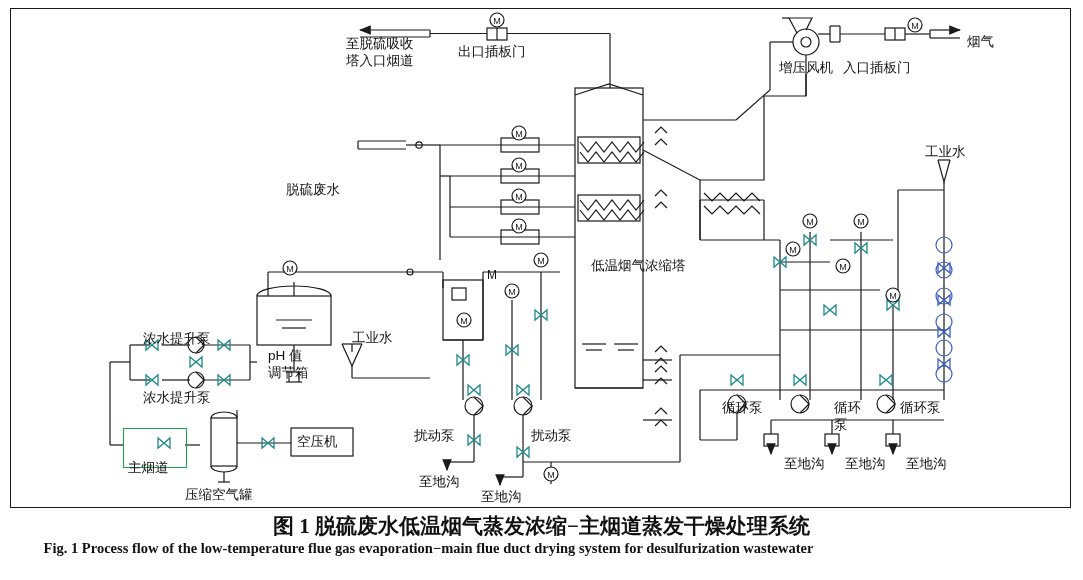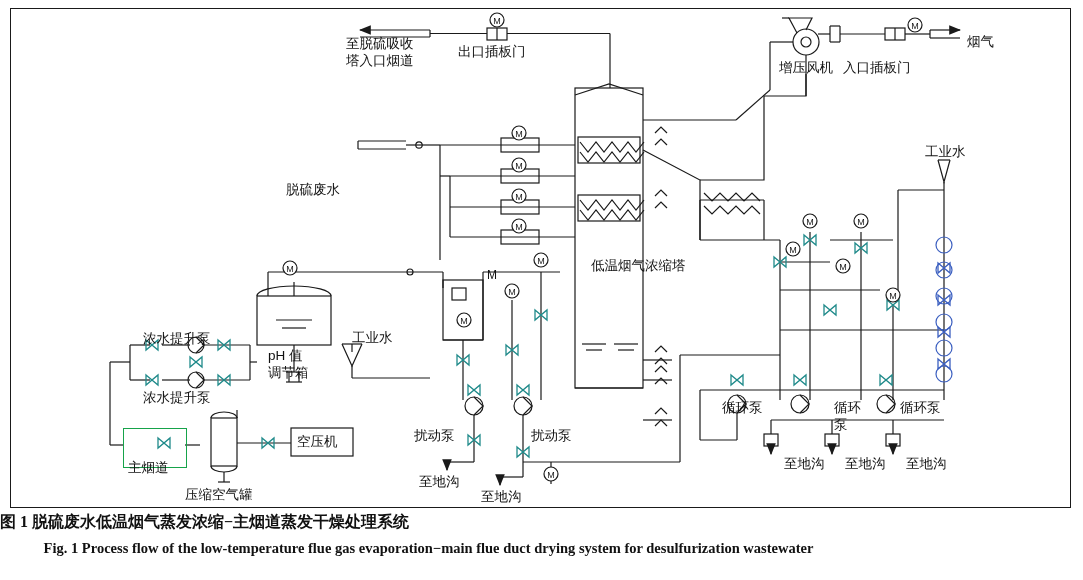--- a/index.html
+++ b/index.html
@@ -15,22 +15,22 @@
     position:absolute;left:10px;top:8px;width:1061px;height:500px;
     border:1px solid #1a1a1a;box-sizing:border-box;
   }
   svg.canvas{position:absolute;left:0;top:0;width:1083px;height:580px;}
   .lbl{
     position:absolute;font-size:13.5px;line-height:1.25;color:#111;
     font-family:"Liberation Sans", sans-serif;white-space:pre;
   }
   .lbl.sm{font-size:12px;}
   .cap-cn{
-    position:absolute;left:0;top:512px;width:1083px;
-    font-size:16px;font-weight:bold;font-family:"Liberation Serif", serif;color:#111;
+    position:absolute;left:0;top:512px;width:1083px;text-align:center;
+    font-size:21px;font-weight:bold;font-family:"Liberation Serif", serif;color:#111;
   }
   .cap-en{
     position:absolute;left:0;top:540px;width:857px;text-align:center;
     font-size:14.5px;font-weight:bold;font-family:"Liberation Serif", serif;color:#111;
   }
   .greenbox{
     position:absolute;border:1.4px solid #16a34a;box-sizing:border-box;
   }
 </style>
 </head>

